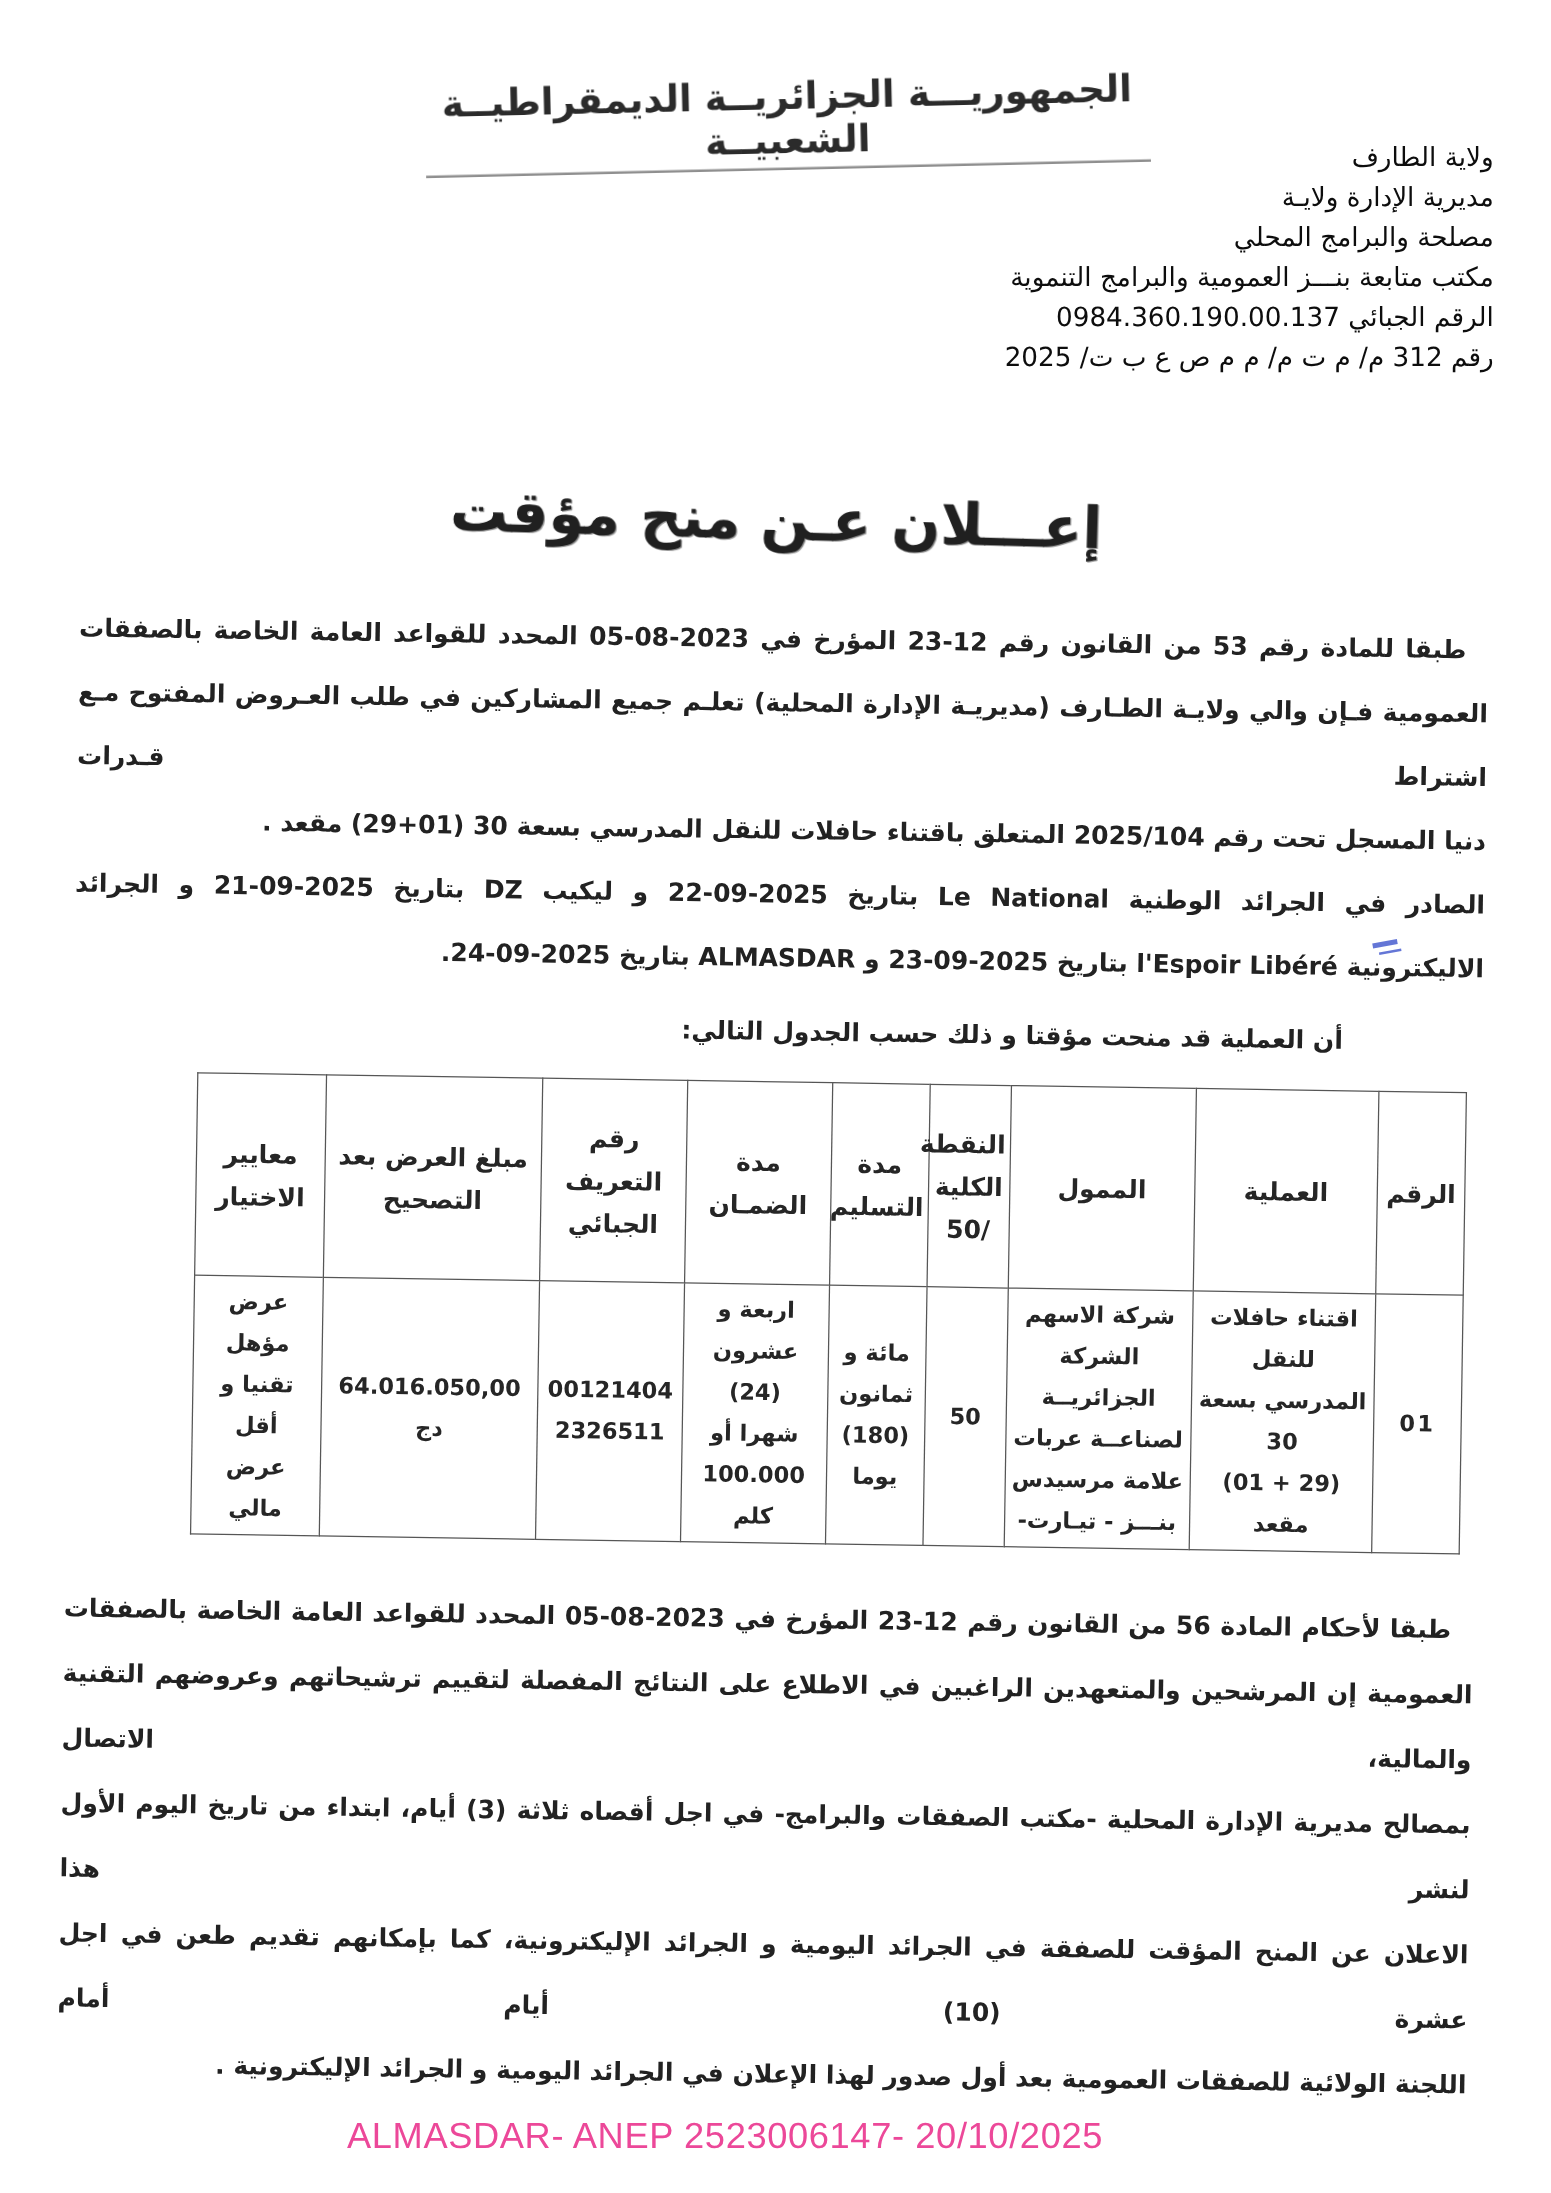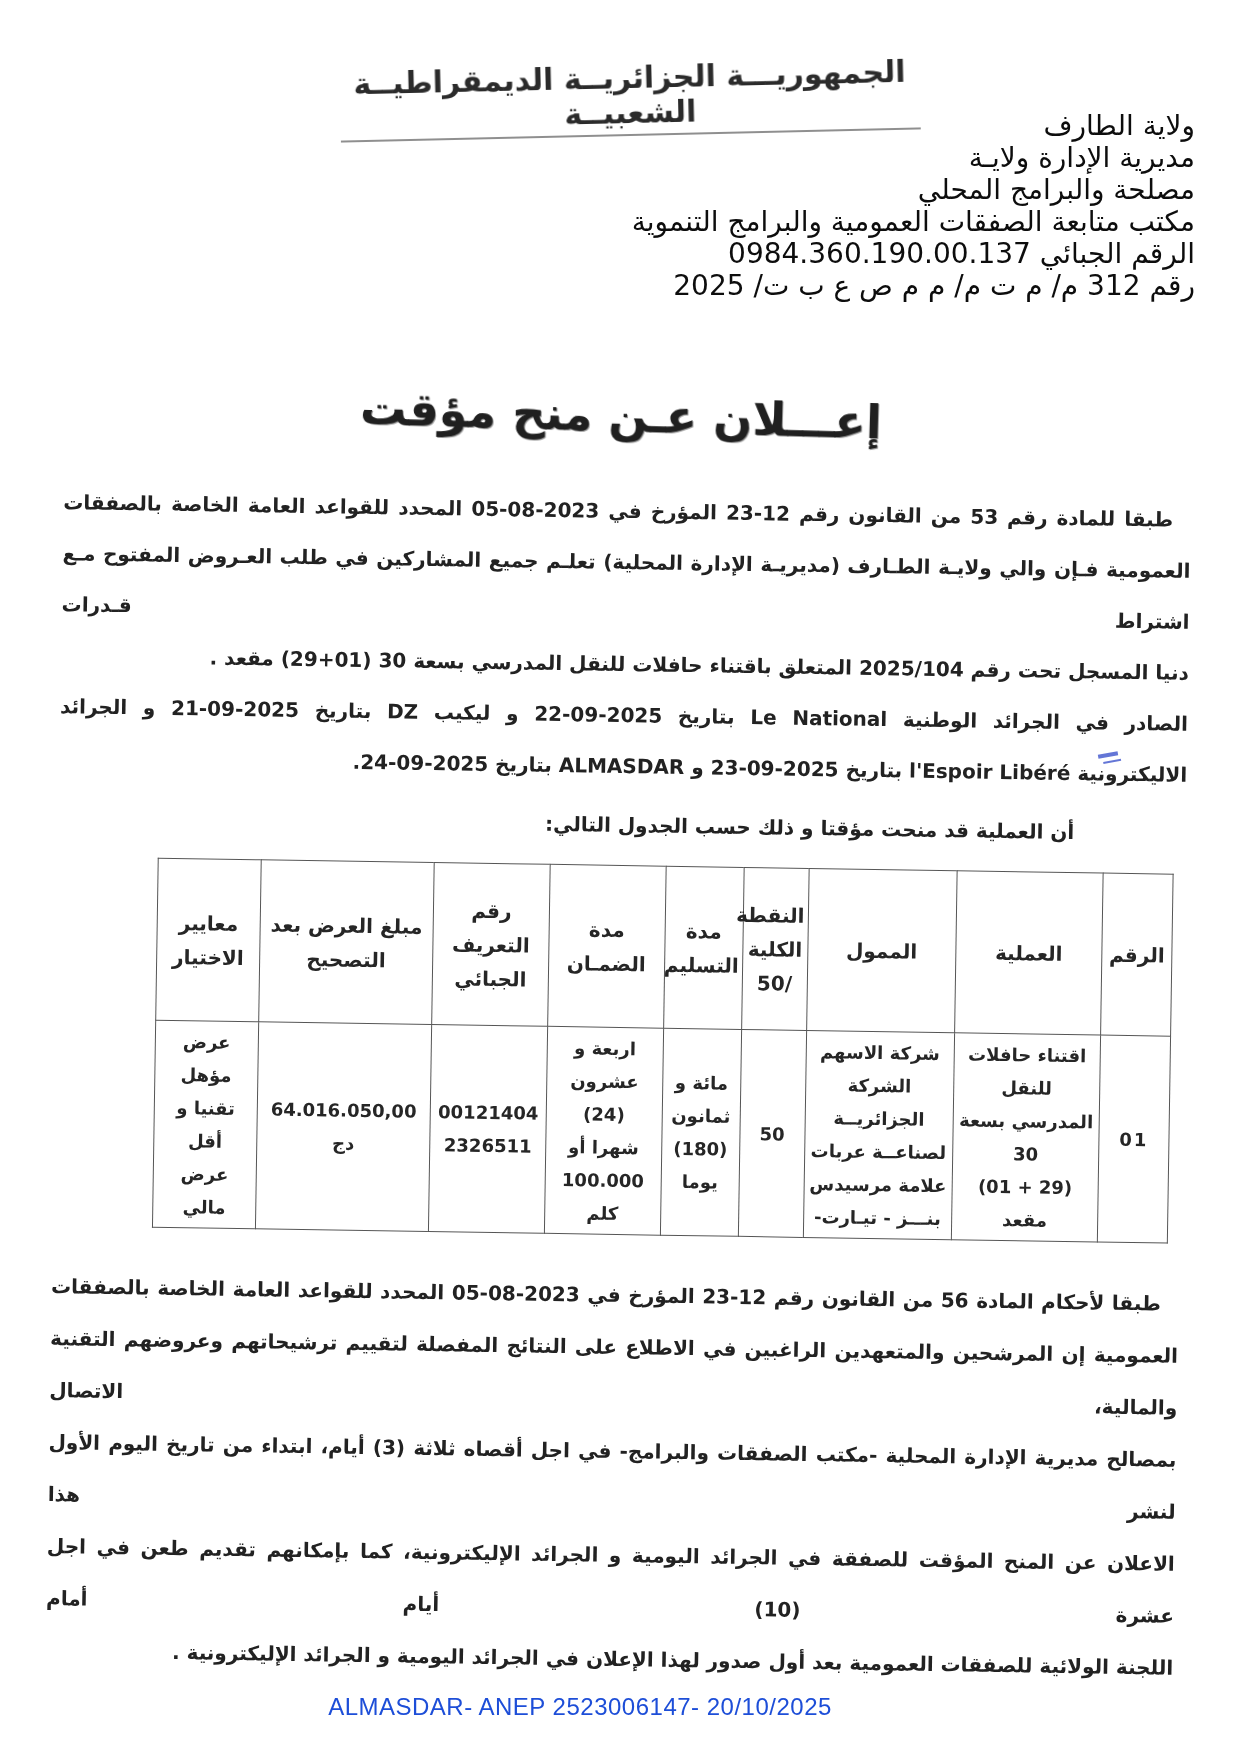--- a/index.html
+++ b/index.html
@@ -25,21 +25,21 @@
     letter-spacing:1px;
     border-bottom:2px solid #8f8f8f;
     padding-bottom:4px;
     filter:blur(.2px);
   }
 
   
   .letterhead {
     position:absolute; top:110px; right:46px;
     direction:rtl; text-align:right;
-    font-size:28px; line-height:32px; color:#0d0d0d;
+    font-size:21px; line-height:32px; color:#0d0d0d;
   }
 
   
   .title-wrap { position:absolute; top:388px; left:0; right:0; text-align:center; }
   .title-wrap span {
     display:inline-block;
     transform:rotate(1.6deg);
     font-size:46px; font-weight:900; color:#202020;
     letter-spacing:2px;
     text-shadow:1px 1px 0 rgba(30,30,30,.45);
@@ -95,38 +95,38 @@
     transform:rotate(-10deg);
     box-shadow:3px 7px 0 -1px #4a5fd0;
   }
 
   
   .footer {
     position:absolute; top:1693px; left:0; width:1160px;
     text-align:center;
     direction:ltr;
     font-family:"Liberation Sans", sans-serif;
-    font-size:24px; color:#1d4ed8;
+    font-size:29px; color:#ec4899;
     letter-spacing:.5px;
   }
 </style>
 </head>
 <body>
 
 <div class="page">
 
   <div class="republic">
     <span>الجمهوريـــة الجزائريــة الديمقراطيــة الشعبيــة</span>
   </div>
 
   <div class="letterhead">
     <div>ولاية الطارف</div>
     <div>مديرية الإدارة ولايـة</div>
     <div>مصلحة والبرامج المحلي</div>
-    <div>مكتب متابعة الصفقات العمومية والبرامج التنموية</div>
+    <div>مكتب متابعة بنـــز العمومية والبرامج التنموية</div>
     <div>الرقم الجبائي 0984.360.190.00.137</div>
     <div>رقم 312 م/ م ت م/ م م ص ع ب ت/ 2025</div>
   </div>
 
   <div class="title-wrap">
     <span>إعـــلان عـن منح مؤقت</span>
   </div>
 
   <div class="pen-mark"></div>
 

